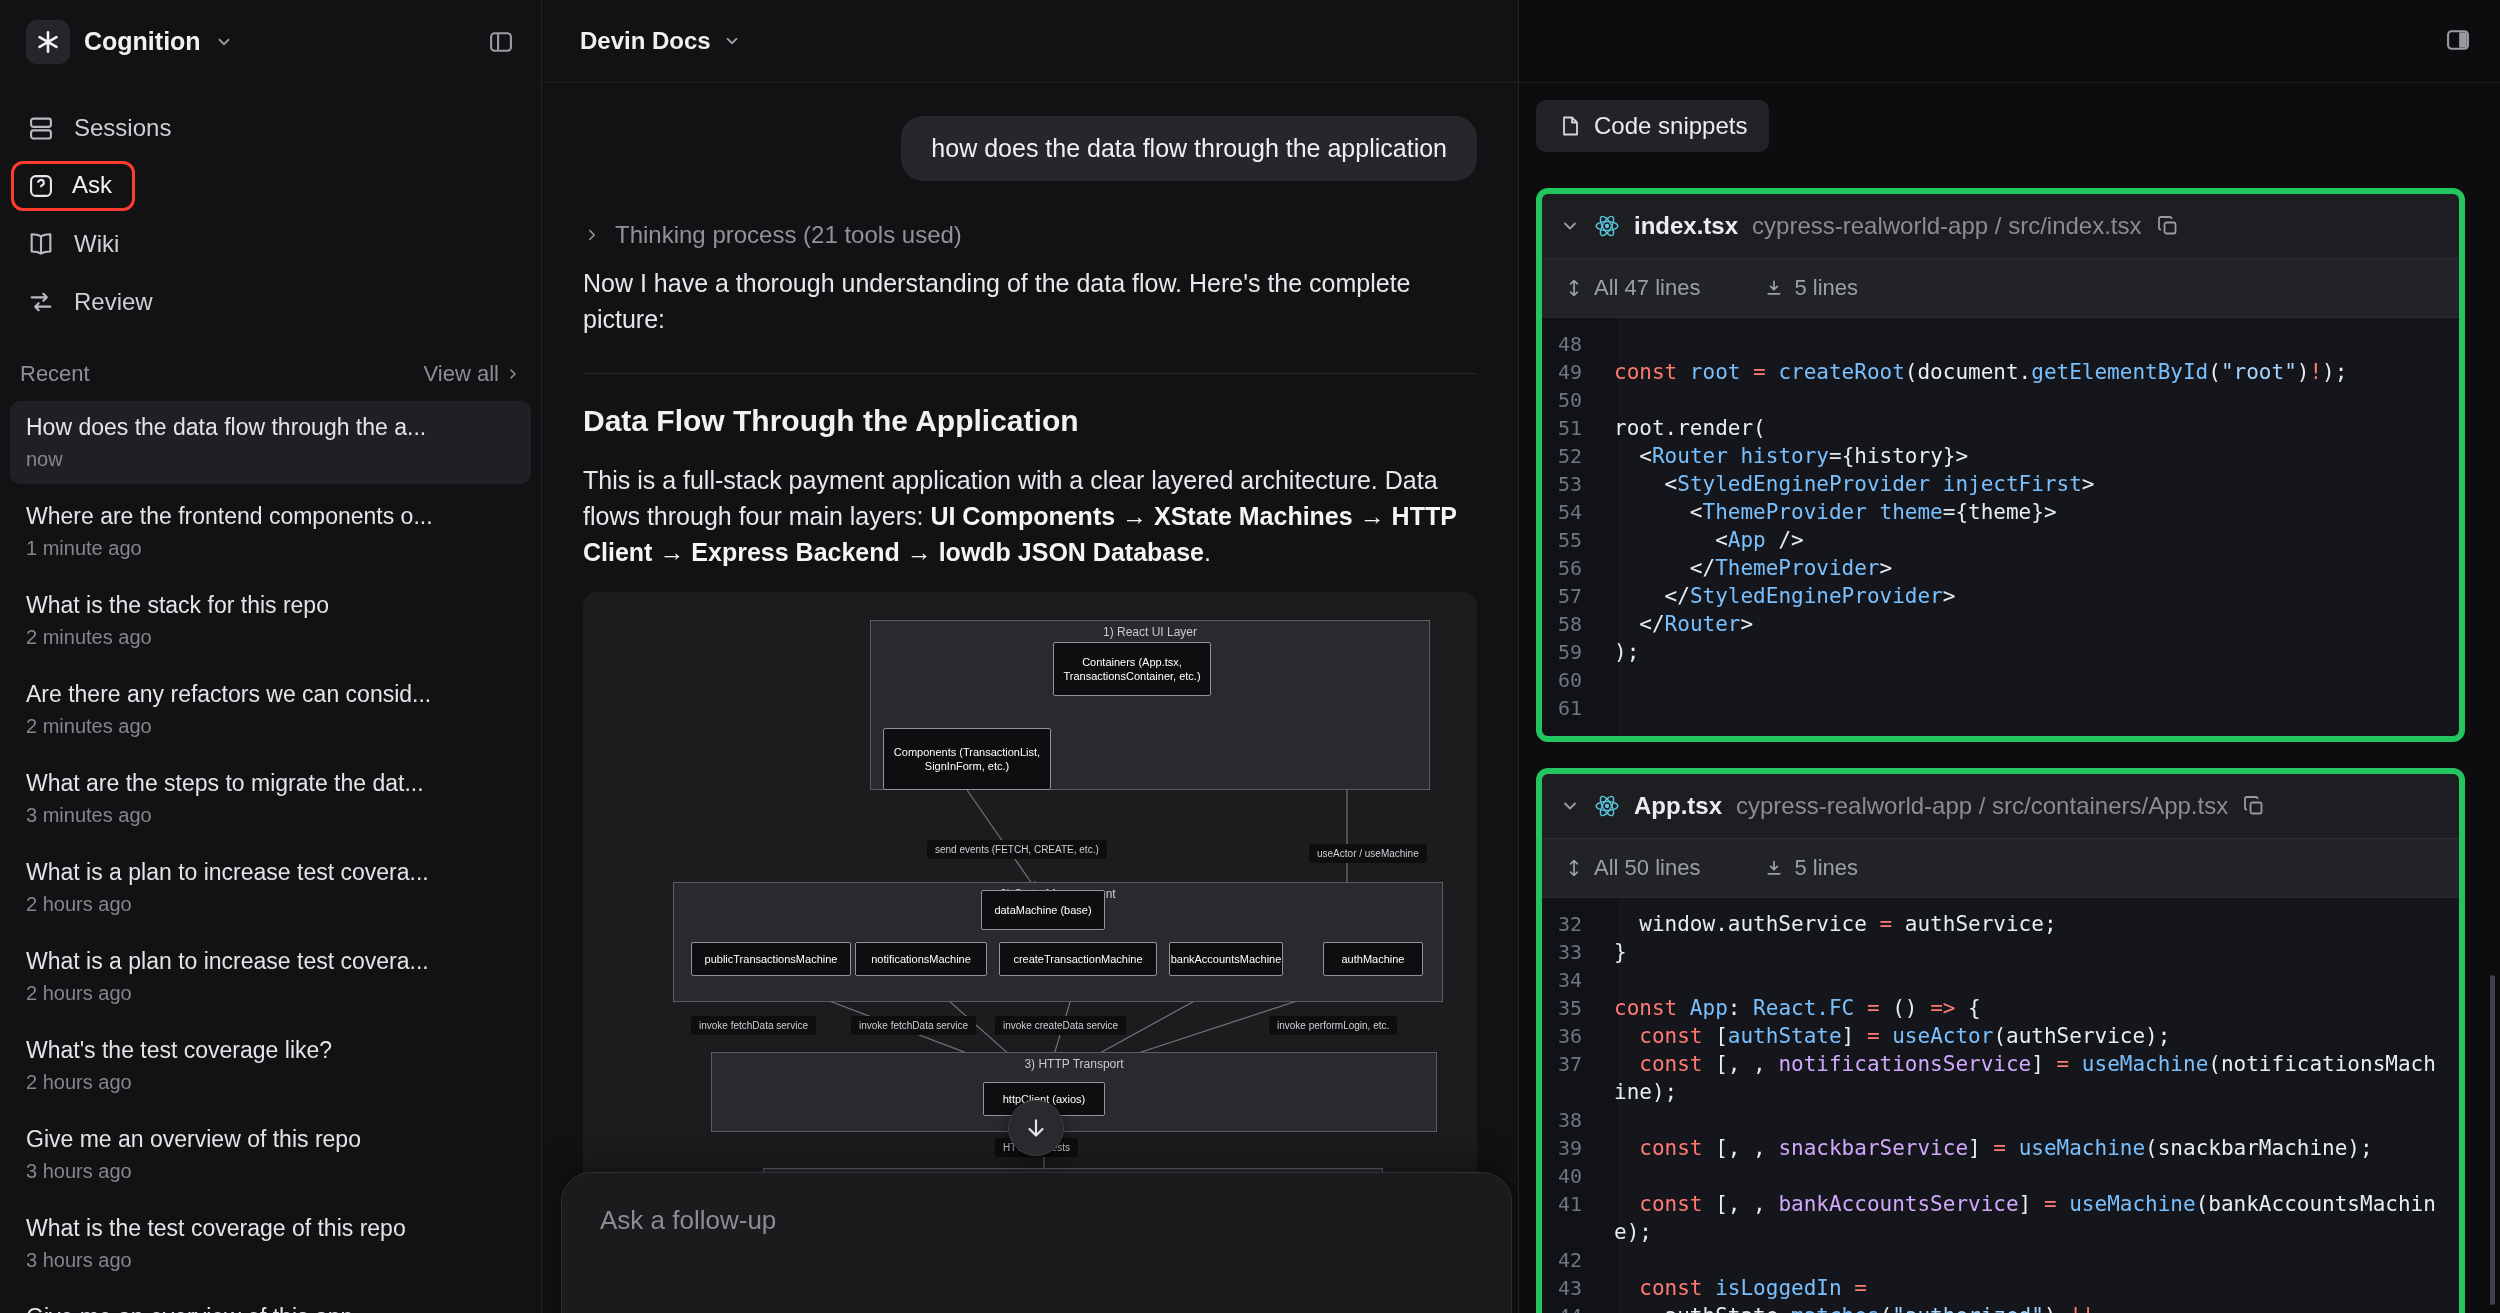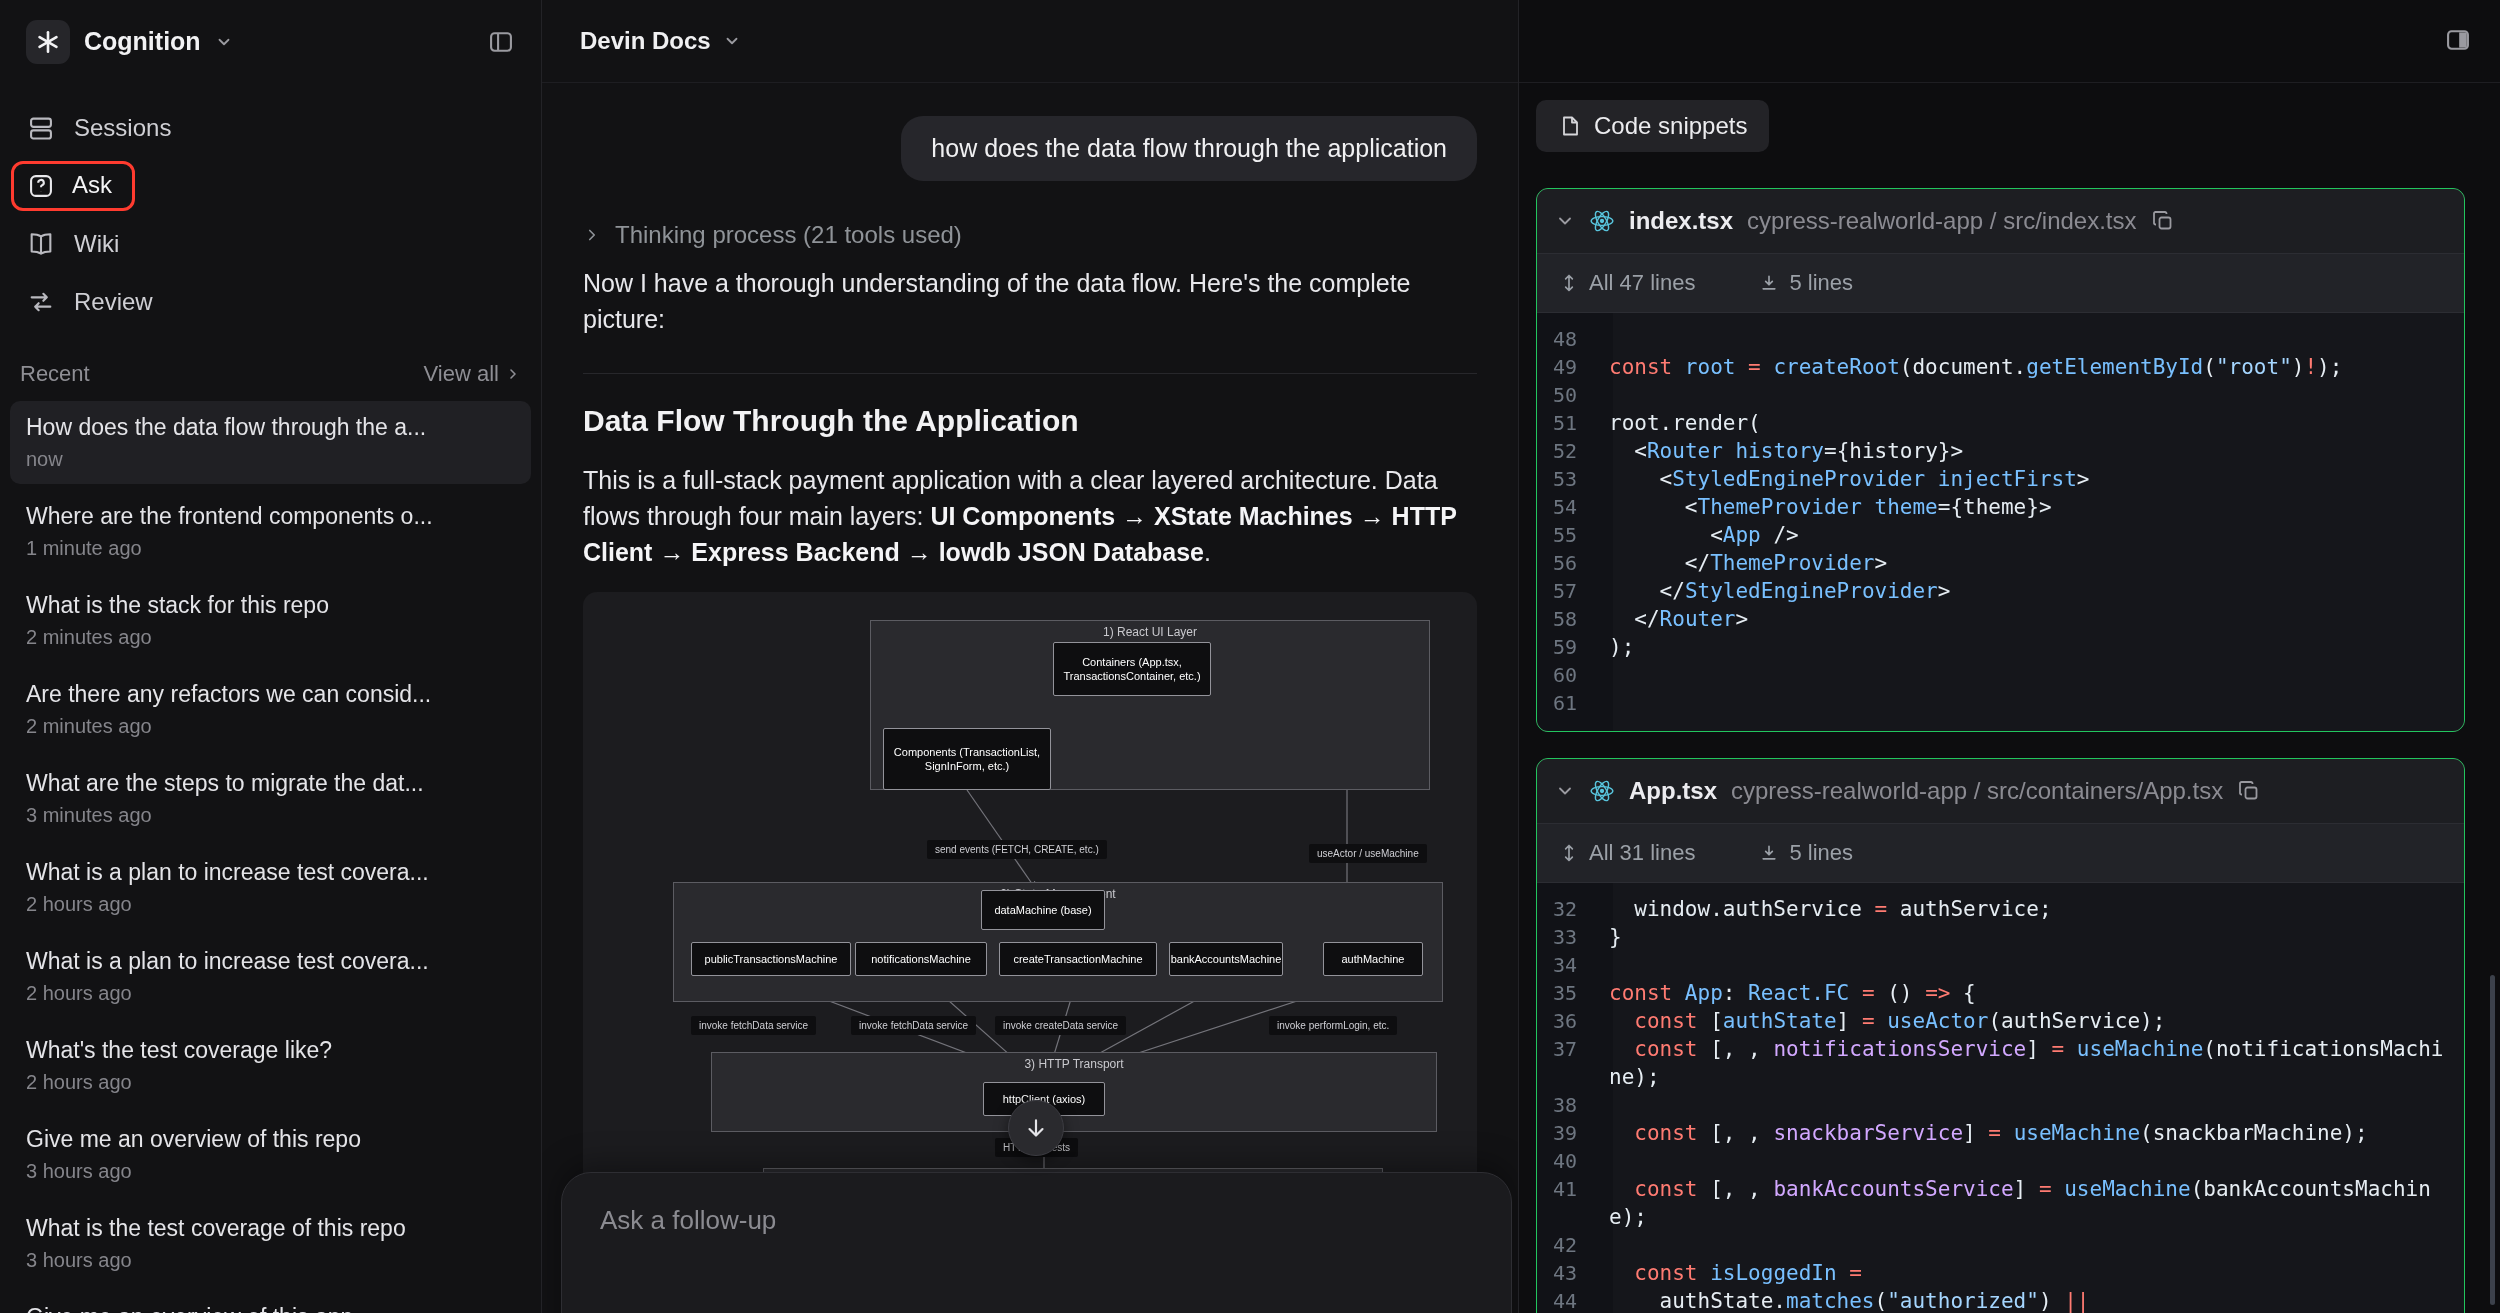--- a/index.html
+++ b/index.html
@@ -100,21 +100,21 @@
   .composer input::placeholder { color:#8b8b91; }
 
   
   .right-head { height:83px; border-bottom:1px solid #1e1e22; position:relative; }
   .right-head .panel-toggle { position:absolute; right:28px; top:26px; }
   .snip-chip { position:absolute; left:17px; top:100px; display:inline-flex; align-items:center;
     gap:12px; background:#232327; border-radius:10px; padding:12px 22px; font-size:24px;
     color:#ececef; cursor:pointer; }
   .cards { position:absolute; left:17px; top:188px; width:929px; display:flex;
     flex-direction:column; gap:26px; }
-  .code-card { border:1px solid #22c55e; border-radius:12px; overflow:hidden; background:#737373; }
+  .code-card { border:6px solid #22c55e; border-radius:12px; overflow:hidden; background:#737373; }
   .card-head { height:64px; background:#1d1e22; display:flex; align-items:center; gap:14px;
     padding:0 18px; }
   .fname { font-size:24px; font-weight:700; color:#ececf0; white-space:nowrap; }
   .fpath { font-size:24px; color:#8b8b92; white-space:nowrap; overflow:hidden; text-overflow:ellipsis; }
   .card-toolbar { height:60px; background:#222328; border-top:1px solid #2c2d33;
     border-bottom:1px solid #2c2d33; display:flex; align-items:center; gap:64px; padding:0 22px; }
   .tb-item { display:flex; align-items:center; gap:10px; font-size:22px; color:#9ba0a7; cursor:pointer; }
   .card-code { padding:12px 0 14px;
     background:linear-gradient(to right,#111217 0,#111217 76px,#15161b 76px);
     font-family:"DejaVu Sans Mono", monospace; }
@@ -494,21 +494,21 @@
       <svg class="copy" width="24" height="24" viewBox="0 0 24 24" fill="none" stroke="#9a9aa0" stroke-width="1.8" stroke-linejoin="round">
             <rect x="8.5" y="8.5" width="11" height="11" rx="2"></rect>
             <path d="M5 15.5h-.5A1.5 1.5 0 0 1 3 14V4.5A1.5 1.5 0 0 1 4.5 3H14a1.5 1.5 0 0 1 1.5 1.5V5"></path>
           </svg>
     </header>
     <div class="card-toolbar">
       <span class="tb-item">
         <svg width="20" height="20" viewBox="0 0 24 24" fill="none" stroke="#9ba0a7" stroke-width="2" stroke-linecap="round" stroke-linejoin="round">
               <path d="M12 3v18M8 7l4-4 4 4M8 17l4 4 4-4"></path>
             </svg>
-        <span class="tb-label">All 31 lines</span>
+        <span class="tb-label">All 50 lines</span>
       </span>
       <span class="tb-item">
         <svg width="20" height="20" viewBox="0 0 24 24" fill="none" stroke="#9ba0a7" stroke-width="2" stroke-linecap="round" stroke-linejoin="round">
               <path d="M12 4v10M8 10l4 4 4-4M5 19h14"></path>
             </svg>
         <span class="tb-label">5 lines</span>
       </span>
     </div>
     <div class="card-code">
           <div class="code-row">

